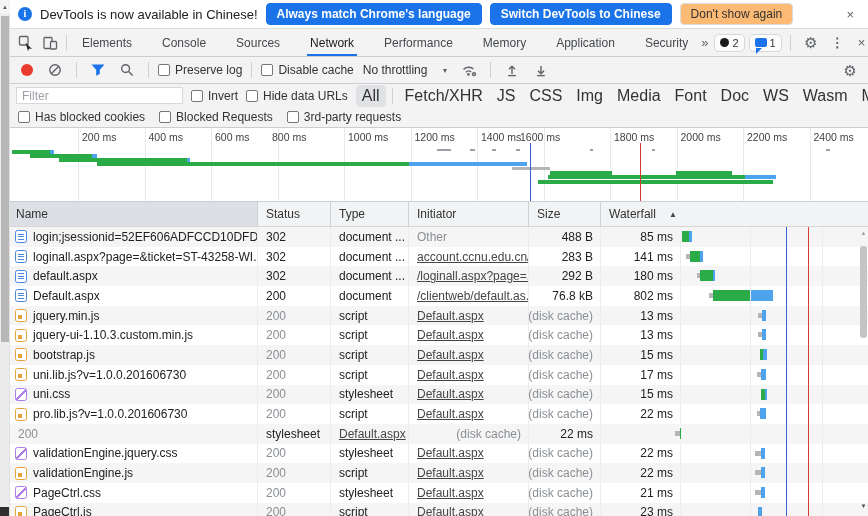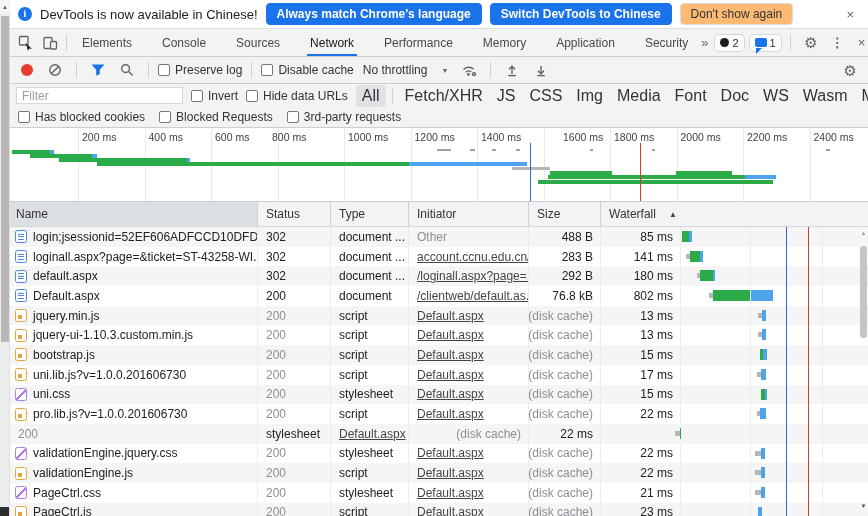--- a/index.html
+++ b/index.html
@@ -278,21 +278,21 @@
       <span class="tick" style="left: 205px;">600 ms</span>
       <div class="grid-v" style="left: 267.5px;"></div>
       <span class="tick" style="left: 262px;">800 ms</span>
       <div class="grid-v" style="left: 334px;"></div>
       <span class="tick" style="left: 338px;">1000 ms</span>
       <div class="grid-v" style="left: 400.5px;"></div>
       <span class="tick" style="left: 404.5px;">1200 ms</span>
       <div class="grid-v" style="left: 467px;"></div>
       <span class="tick" style="left: 471px;">1400 ms</span>
       <div class="grid-v" style="left: 533.5px;"></div>
-      <span class="tick" style="left: 553px;">1600 ms</span>
+      <span class="tick" style="left: 510px;">1600 ms</span>
       <div class="grid-v" style="left: 600px;"></div>
       <span class="tick" style="left: 604px;">1800 ms</span>
       <div class="grid-v" style="left: 666.5px;"></div>
       <span class="tick" style="left: 670.5px;">2000 ms</span>
       <div class="grid-v" style="left: 733px;"></div>
       <span class="tick" style="left: 737px;">2200 ms</span>
       <div class="grid-v" style="left: 799.5px;"></div>
       <span class="tick" style="left: 803.5px;">2400 ms</span>
       <div class="ob green" style="left: 2px; top: 22px; width: 38px;"></div>
       <div class="ob blue" style="left: 40px; top: 22px; width: 4px;"></div>

